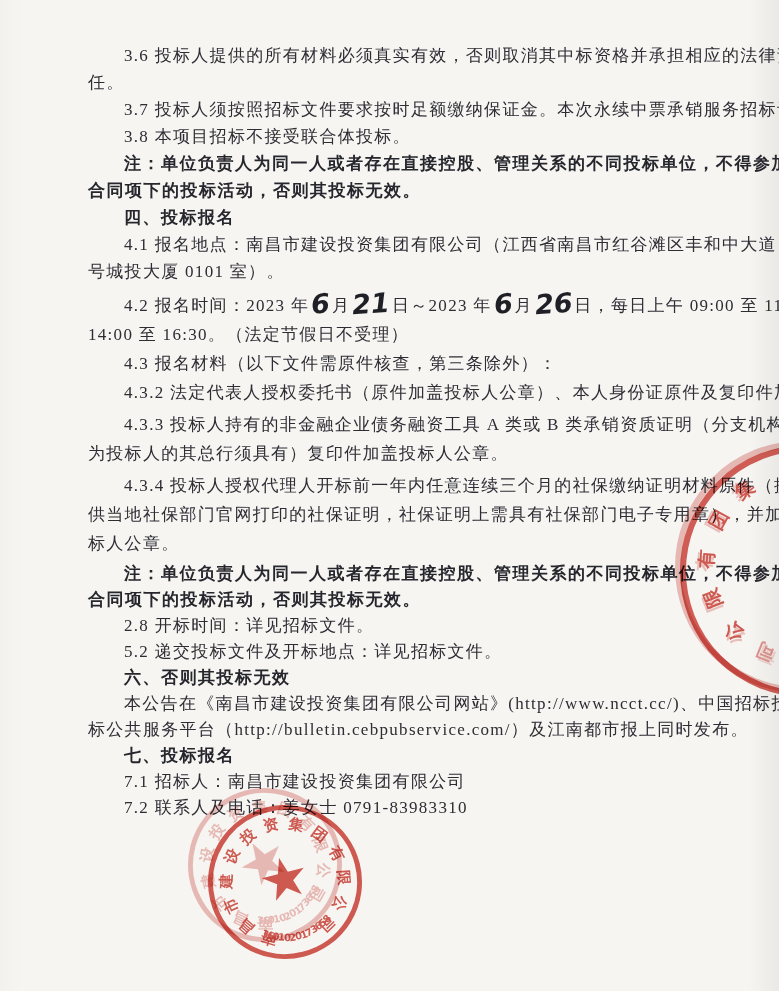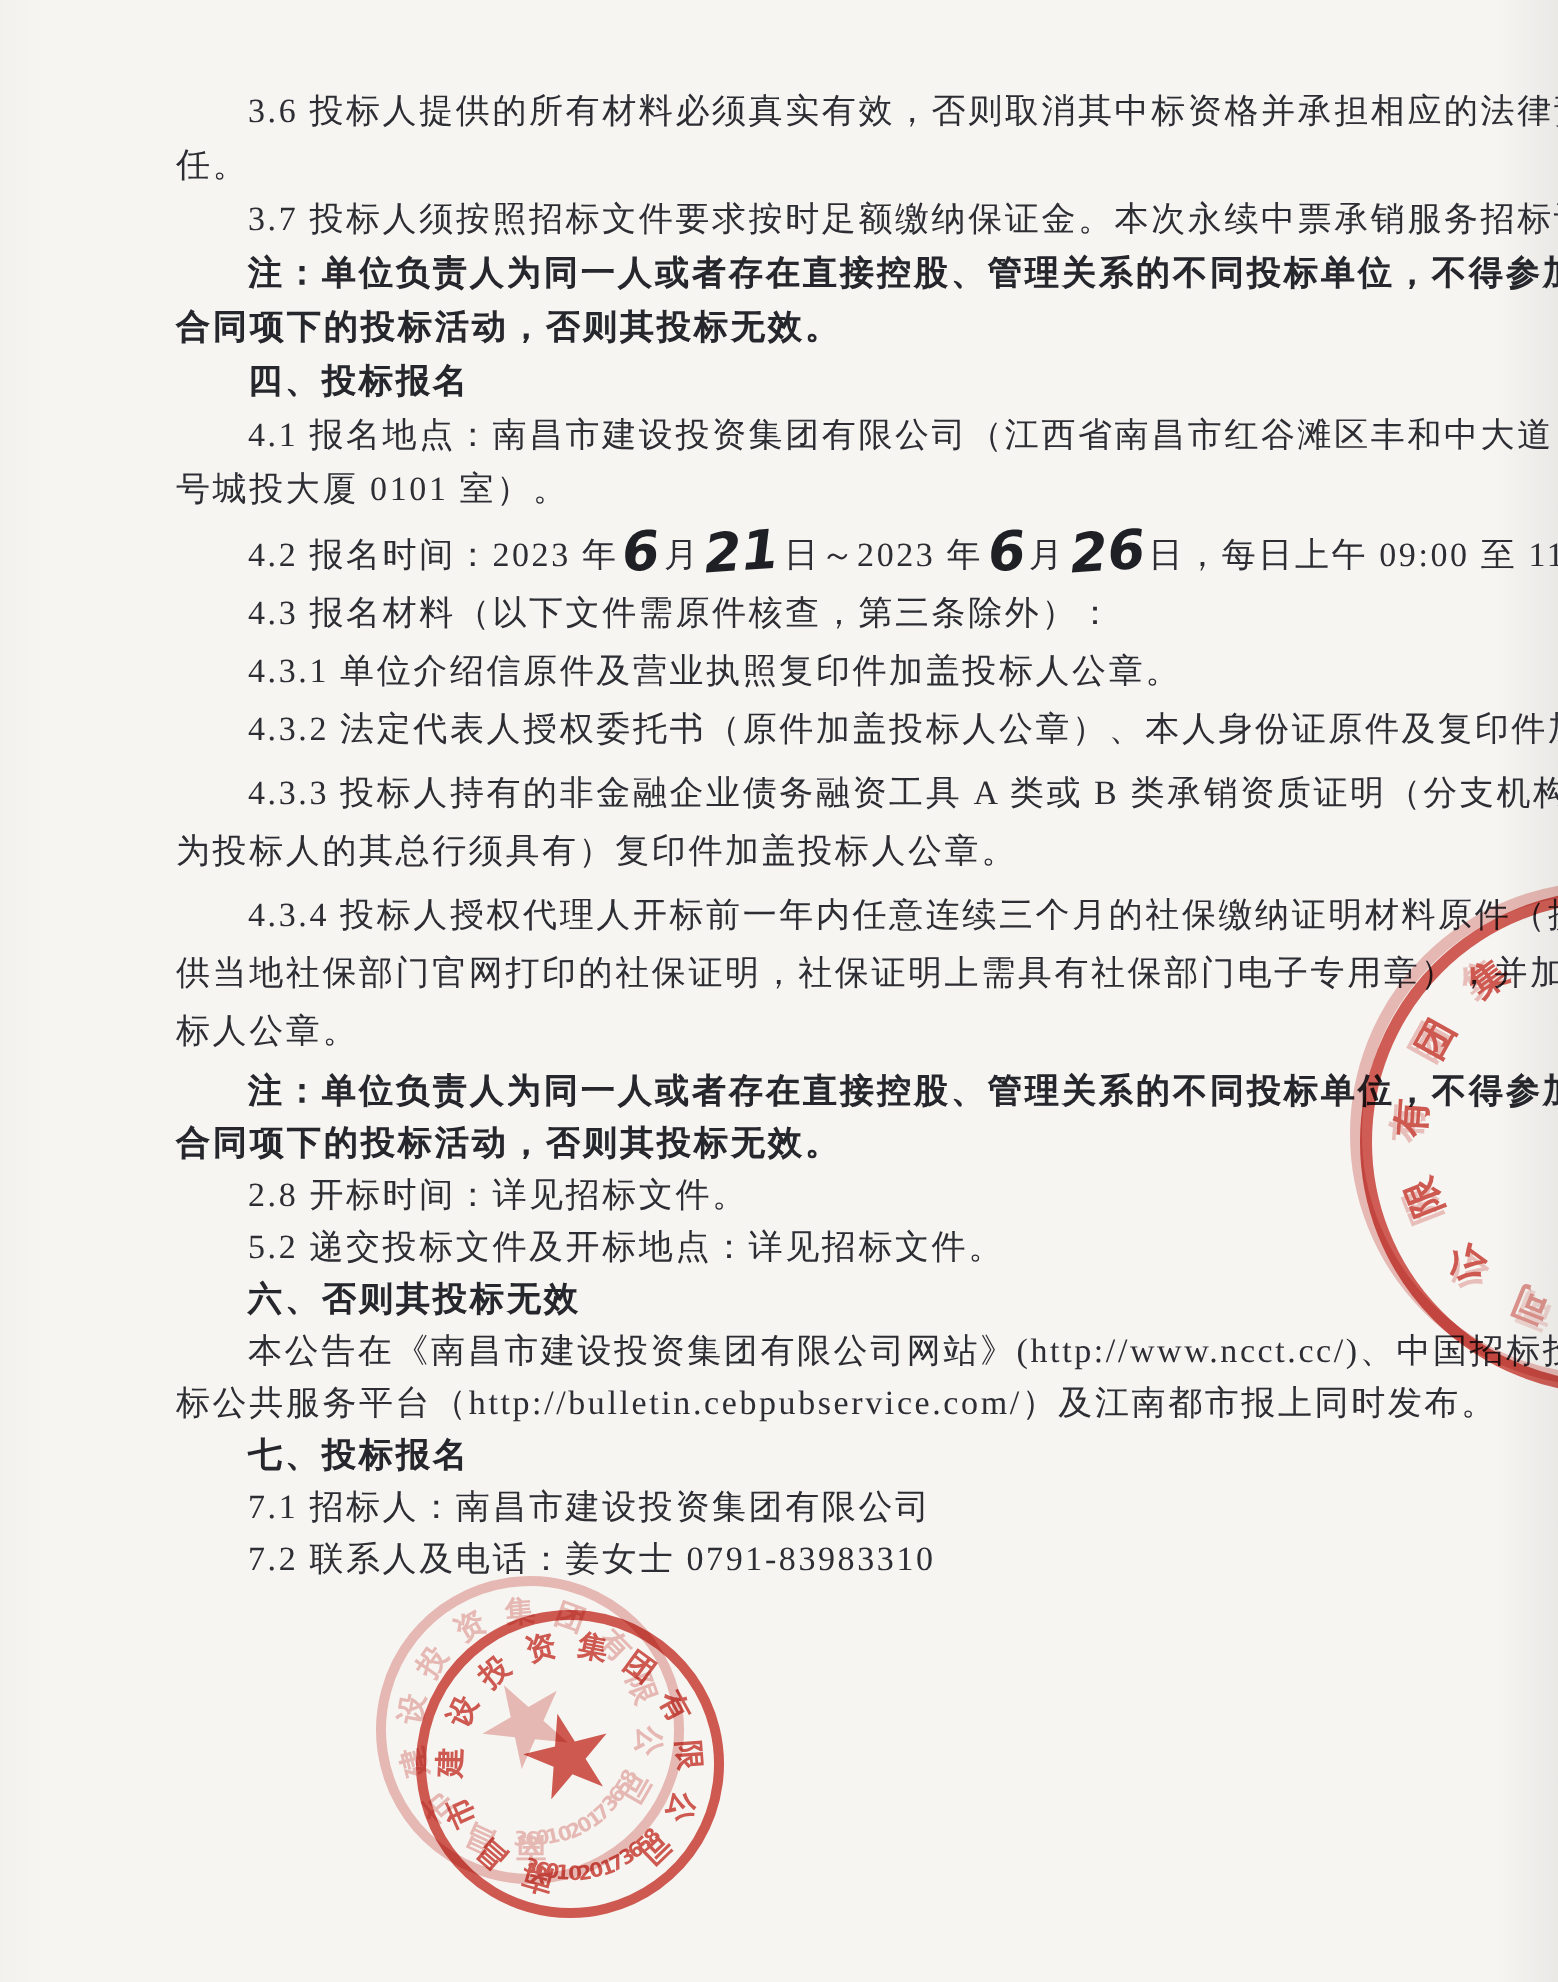--- a/index.html
+++ b/index.html
@@ -56,39 +56,40 @@
 
 <div class="page">
   <div class="content">
       <div class="para sec-a">
         <div class="line indent"><span>3.6  投标人提供的所有材料必须真实有效，否则取消其中标资格并承担相应的法律责</span></div>
         <div class="line"><span>任。</span></div>
       </div>
       <div class="para sec-a">
         <div class="line indent"><span>3.7  投标人须按照招标文件要求按时足额缴纳保证金。本次永续中票承销服务招标设</span></div>
       </div>
+      <div class="para sec-a">
+        <div class="line indent"><span>3.8 本项目招标不接受联合体投标。</span></div>
+      </div>
       <div class="para sec-a bold">
         <div class="line indent"><span>注：单位负责人为同一人或者存在直接控股、管理关系的不同投标单位，不得参加同一</span></div>
         <div class="line"><span>合同项下的投标活动，否则其投标无效。</span></div>
       </div>
       <div class="para sec-a bold">
         <div class="line indent"><span>四、投标报名</span></div>
       </div>
       <div class="para sec-a">
         <div class="line indent"><span>4.1 报名地点：南昌市建设投资集团有限公司（江西省南昌市红谷滩区丰和中大道 456</span></div>
         <div class="line"><span>号城投大厦 0101 室）。</span></div>
       </div>
       <div class="para sec-b mt">
         <div class="line indent"><span>4.2 报名时间：2023 年</span><span class="hw">6</span><span>月</span><span class="hw">21</span><span>日～2023 年</span><span class="hw">6</span><span>月</span><span class="hw">26</span><span>日，每日上午 09:00 至 11:30，下午</span></div>
+        <div class="line"><span>14:00 至 16:30。（法定节假日不受理）</span></div>
       </div>
       <div class="para sec-b">
         <div class="line indent"><span>4.3  报名材料（以下文件需原件核查，第三条除外）：</span></div>
-      </div>
-      <div class="para sec-b">
-        <div class="line indent"><span>4.3.1 单位介绍信原件及营业执照复印件加盖投标人公章。</span></div>
       </div>
       <div class="para sec-b">
         <div class="line indent"><span>4.3.2 法定代表人授权委托书（原件加盖投标人公章）、本人身份证原件及复印件加盖</span></div>
       </div>
       <div class="para sec-b mt">
         <div class="line indent"><span>4.3.3  投标人持有的非金融企业债务融资工具 A 类或 B 类承销资质证明（分支机构作</span></div>
         <div class="line"><span>为投标人的其总行须具有）复印件加盖投标人公章。</span></div>
       </div>
       <div class="para sec-b mt">
         <div class="line indent"><span>4.3.4  投标人授权代理人开标前一年内任意连续三个月的社保缴纳证明材料原件（提</span></div>

